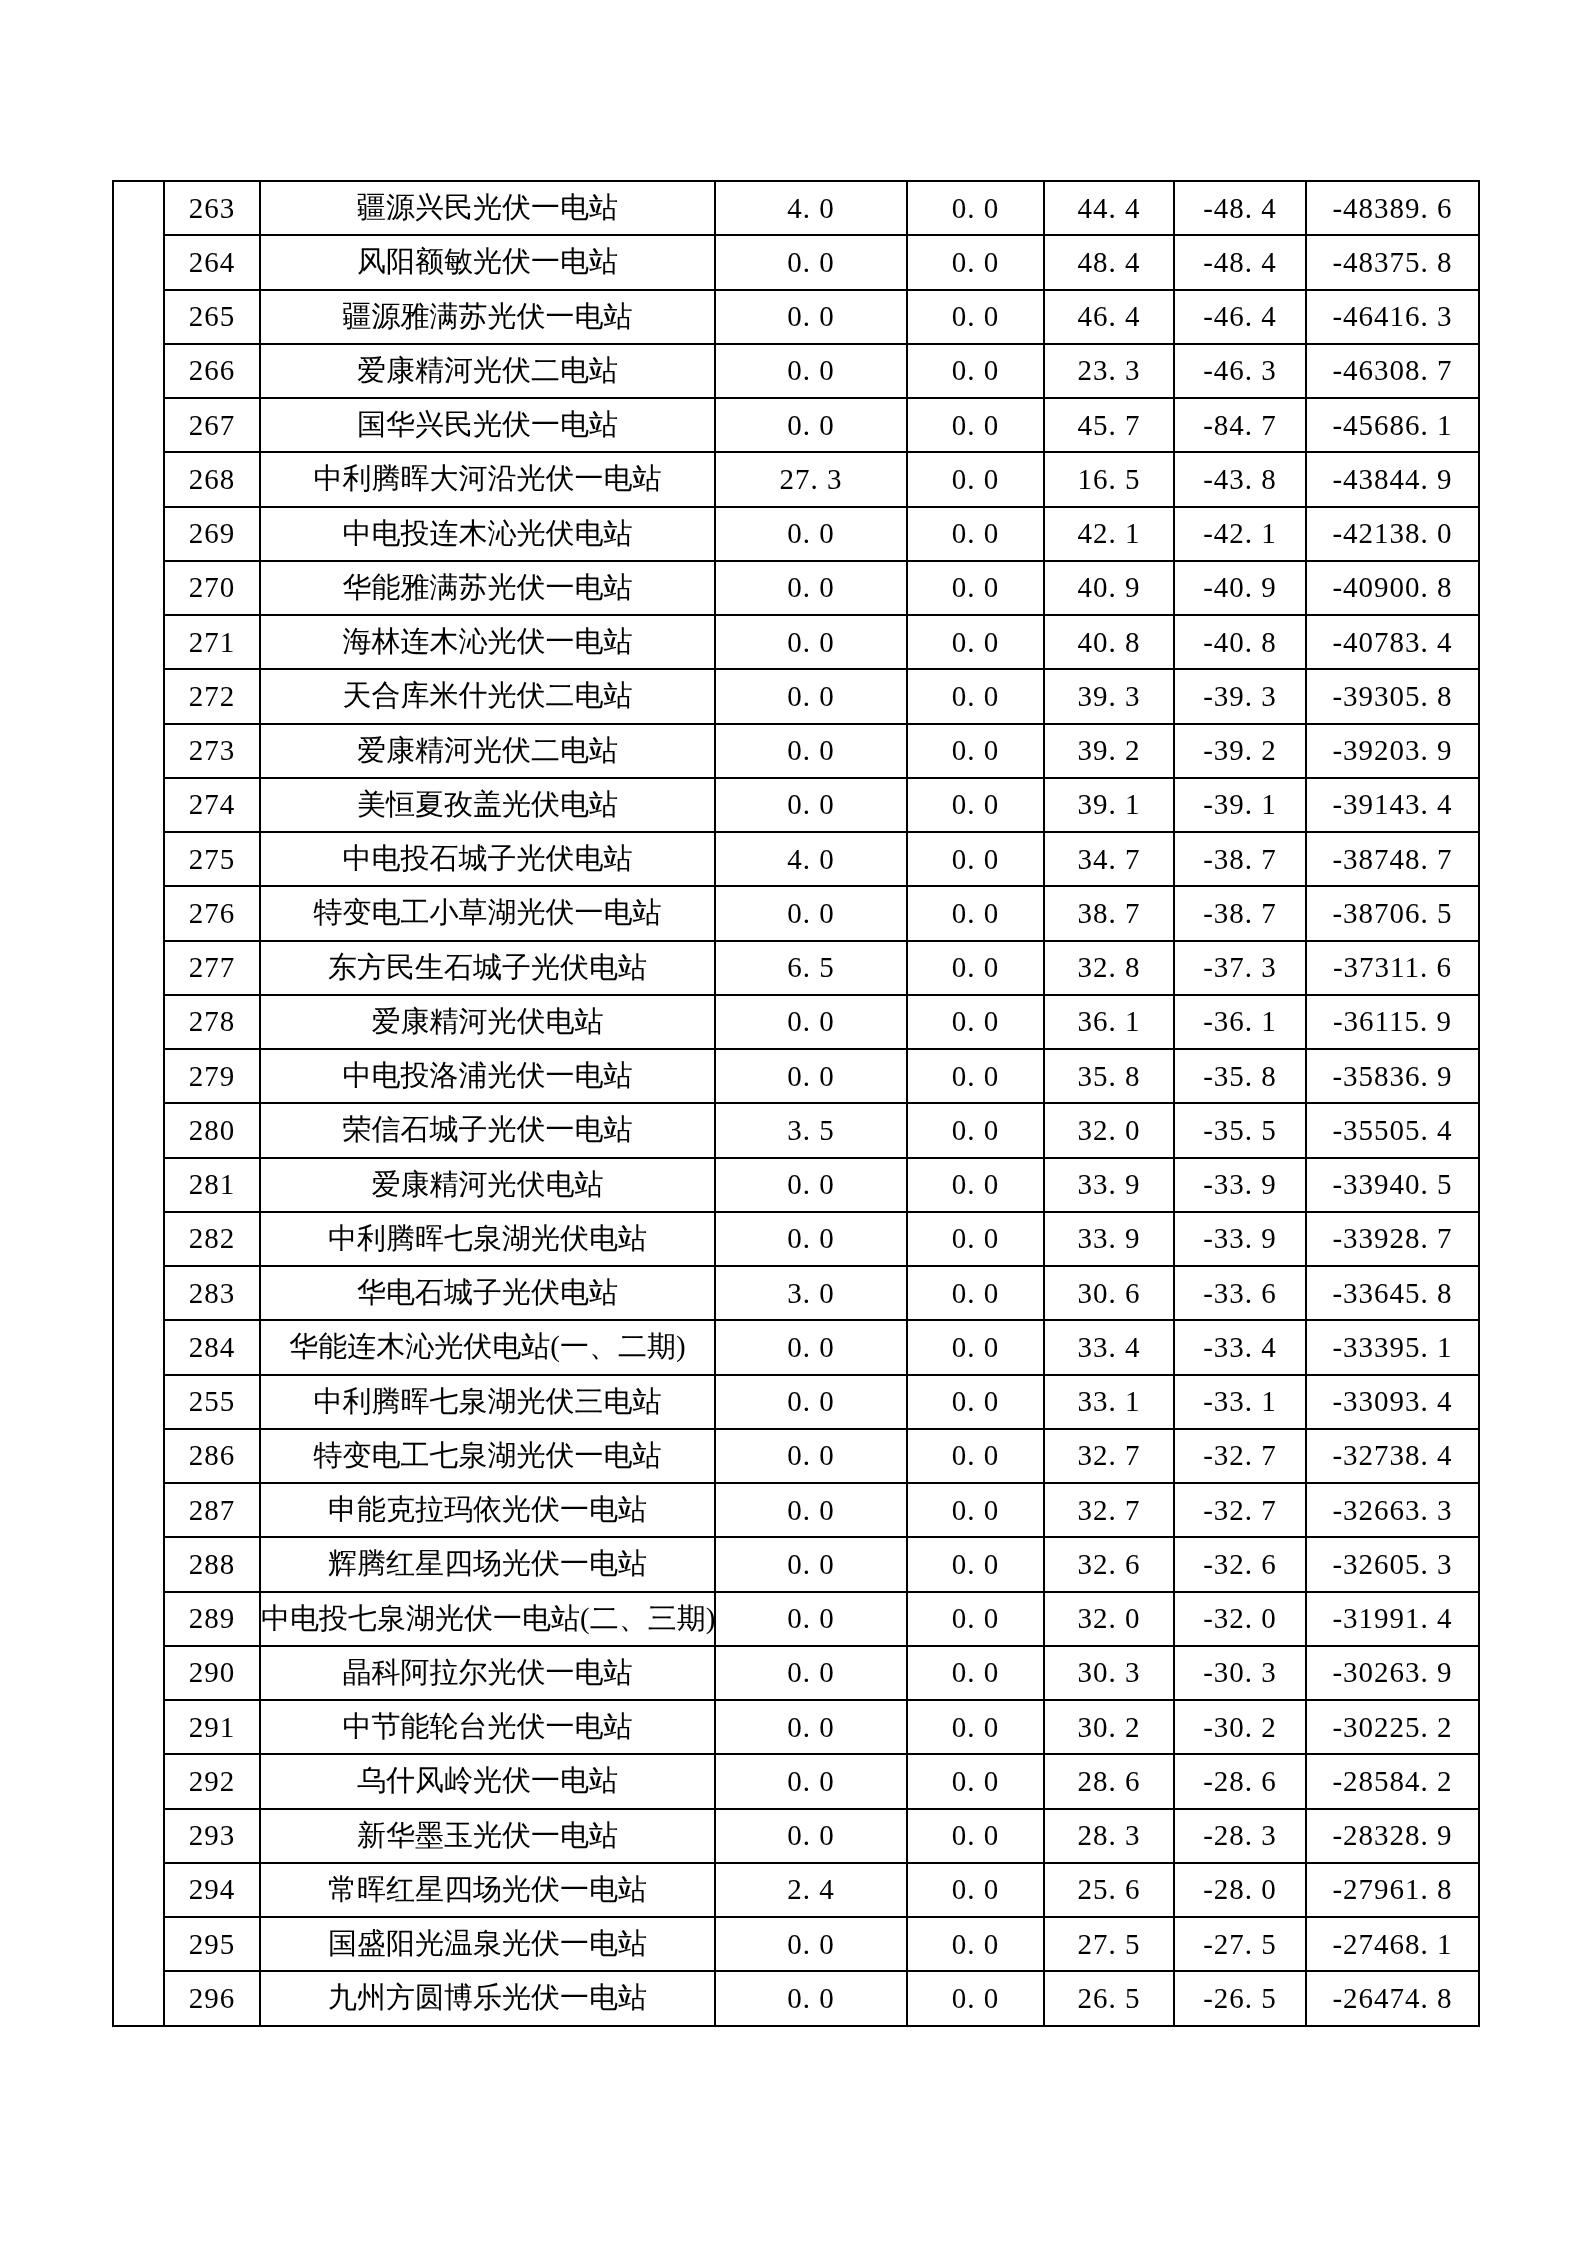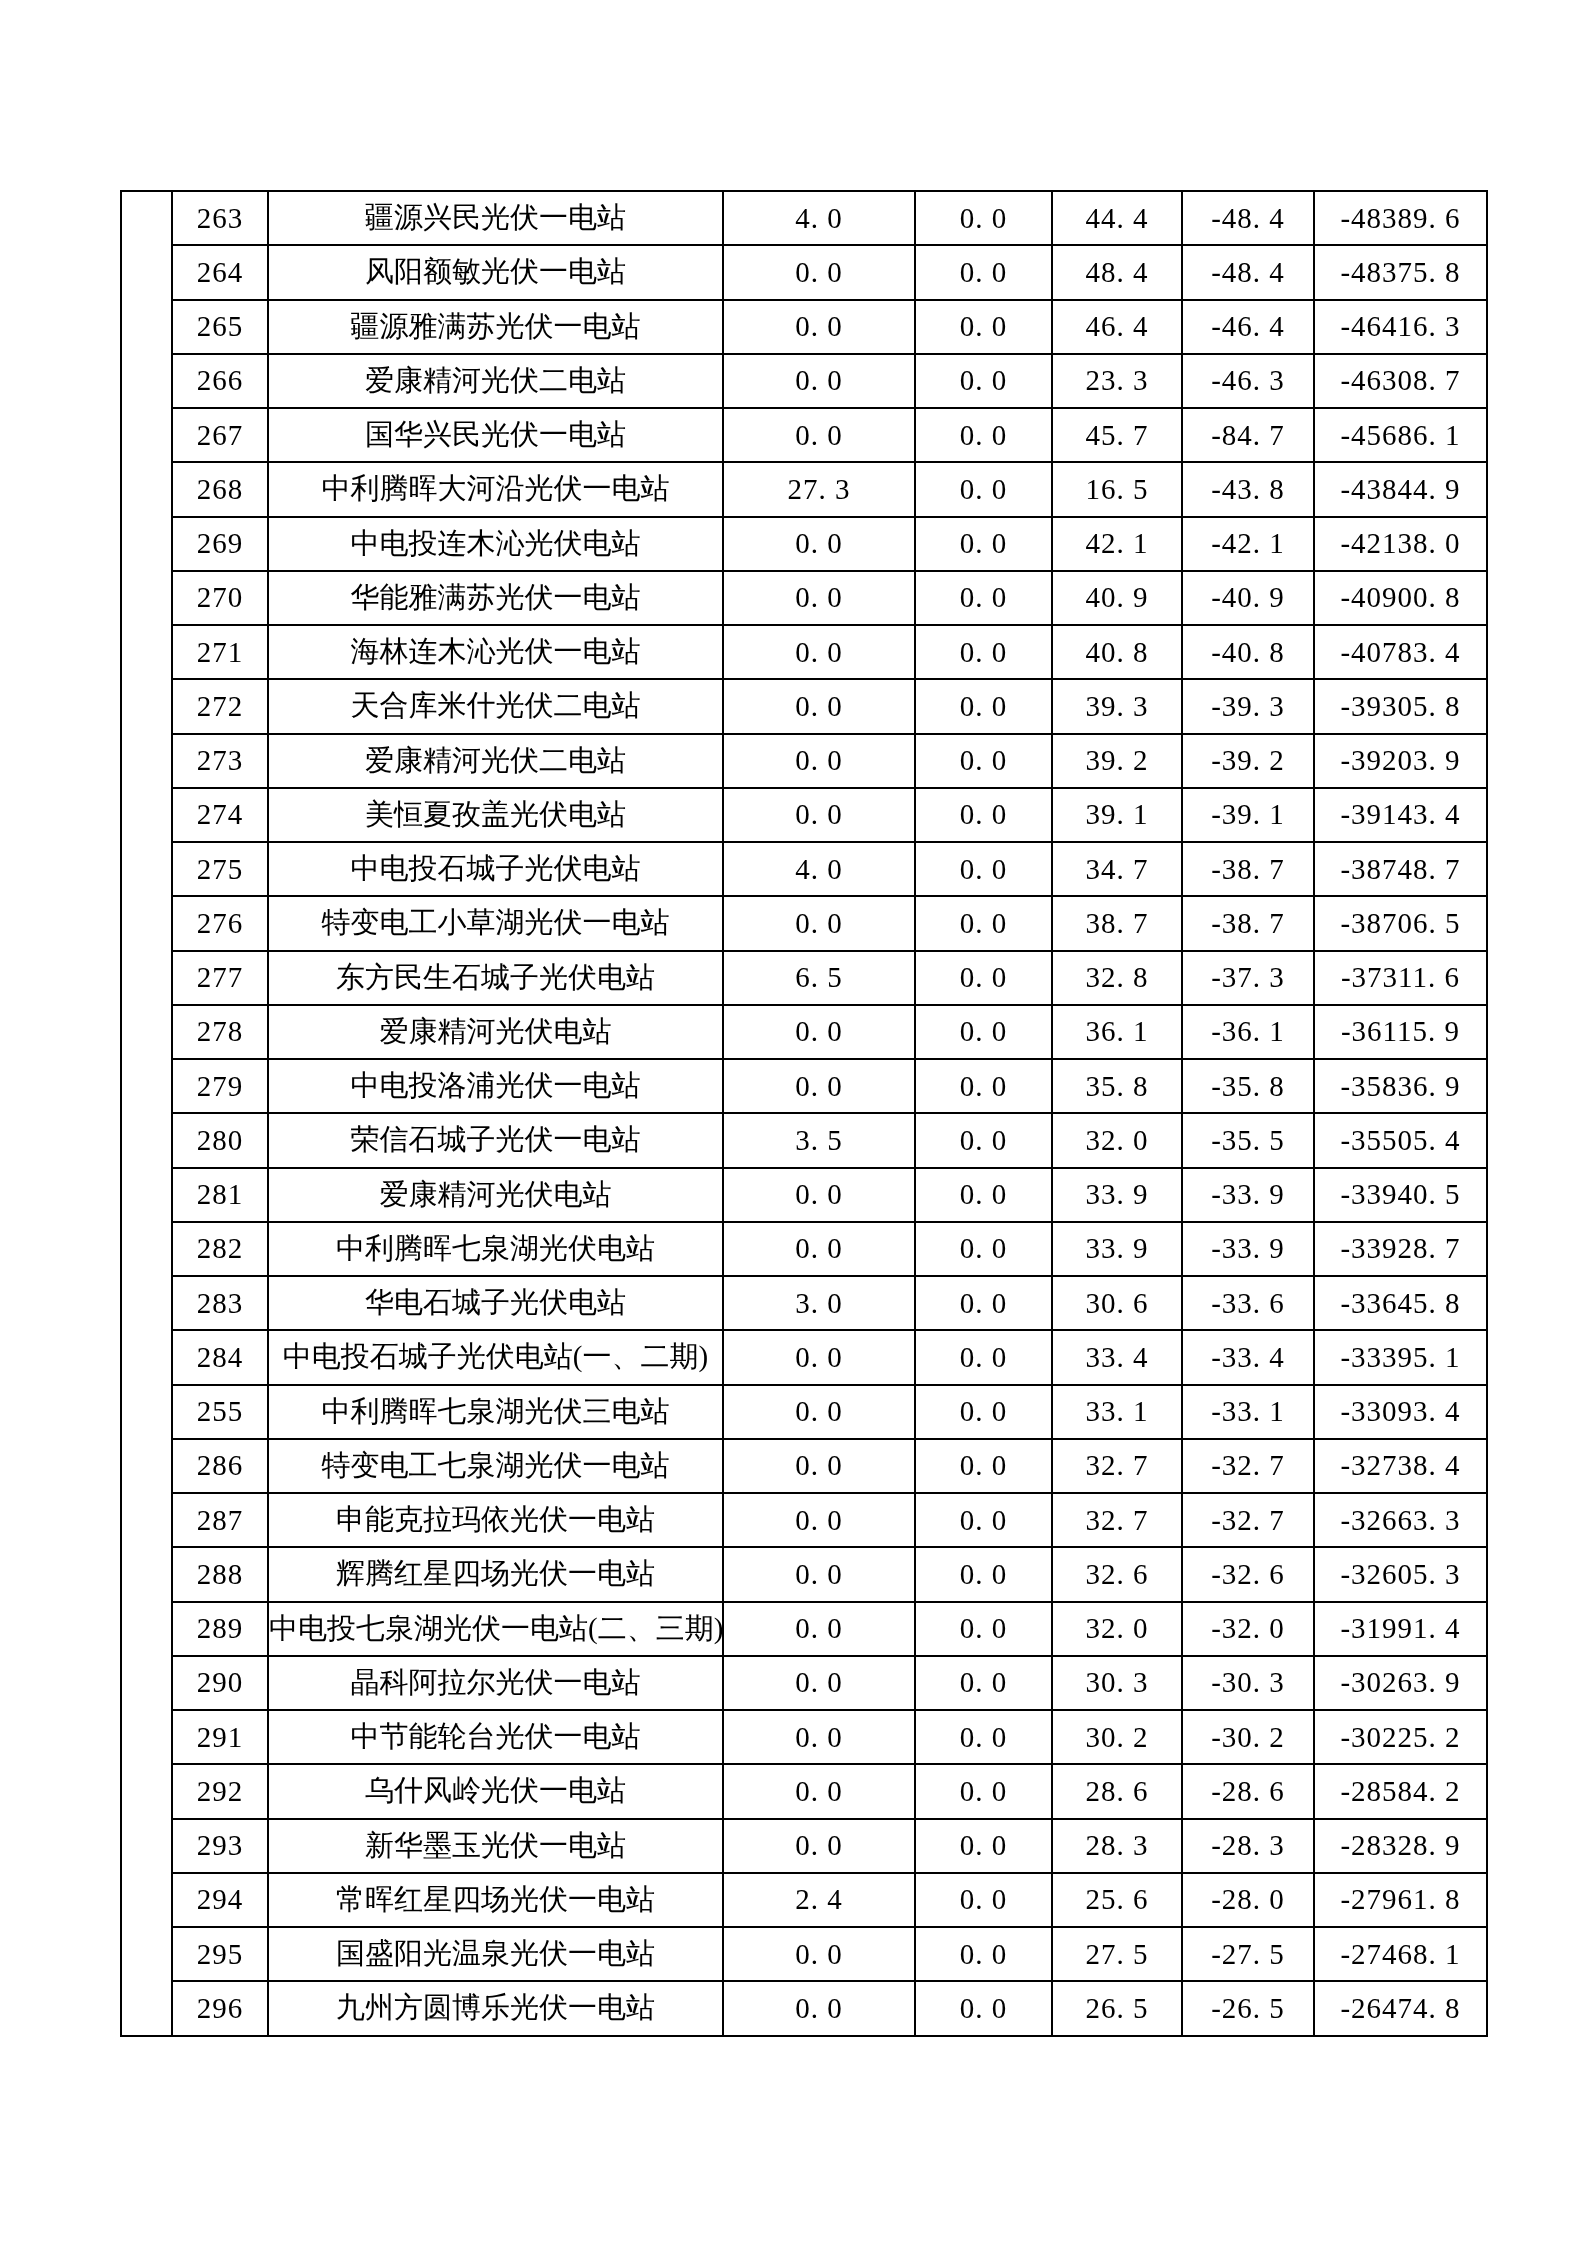--- a/index.html
+++ b/index.html
@@ -12,26 +12,25 @@
     width: 1587px;
     height: 2245px;
     background: #ffffff;
     overflow: hidden;
     font-family: "Liberation Serif", "DejaVu Serif", serif;
     color: #000000;
   }
   table.station-table {
     position: absolute;
     left: 112px;
-    top: 190px;
+    top: 180px;
     width: 1366px;
     height: 1845px;
     border-collapse: collapse;
     table-layout: fixed;
-    margin-left: 8px;
   }
   table.station-table td {
     border: 2px solid #000000;
     padding: 0;
     text-align: center;
     vertical-align: middle;
     font-family: "Liberation Serif", "DejaVu Serif", serif;
     font-size: 29px;
     color: #000000;
     overflow: visible;
@@ -252,21 +251,21 @@
           <td class="num-cell">283</td>
           <td class="name-cell">华电石城子光伏电站</td>
           <td class="num-cell">3. 0</td>
           <td class="num-cell">0. 0</td>
           <td class="num-cell">30. 6</td>
           <td class="num-cell">-33. 6</td>
           <td class="num-cell">-33645. 8</td>
         </tr>
         <tr>
           <td class="num-cell">284</td>
-          <td class="name-cell">中电投石城子光伏电站(一、二期)</td>
+          <td class="name-cell">华能连木沁光伏电站(一、二期)</td>
           <td class="num-cell">0. 0</td>
           <td class="num-cell">0. 0</td>
           <td class="num-cell">33. 4</td>
           <td class="num-cell">-33. 4</td>
           <td class="num-cell">-33395. 1</td>
         </tr>
         <tr>
           <td class="num-cell">255</td>
           <td class="name-cell">中利腾晖七泉湖光伏三电站</td>
           <td class="num-cell">0. 0</td>

